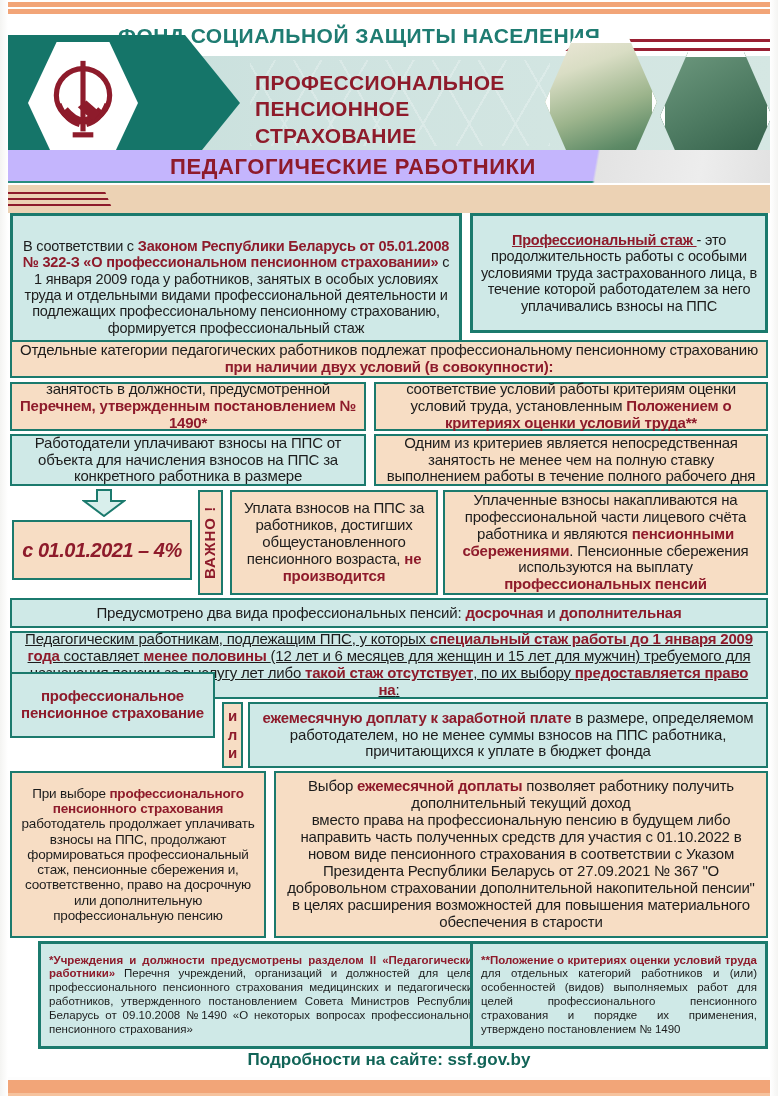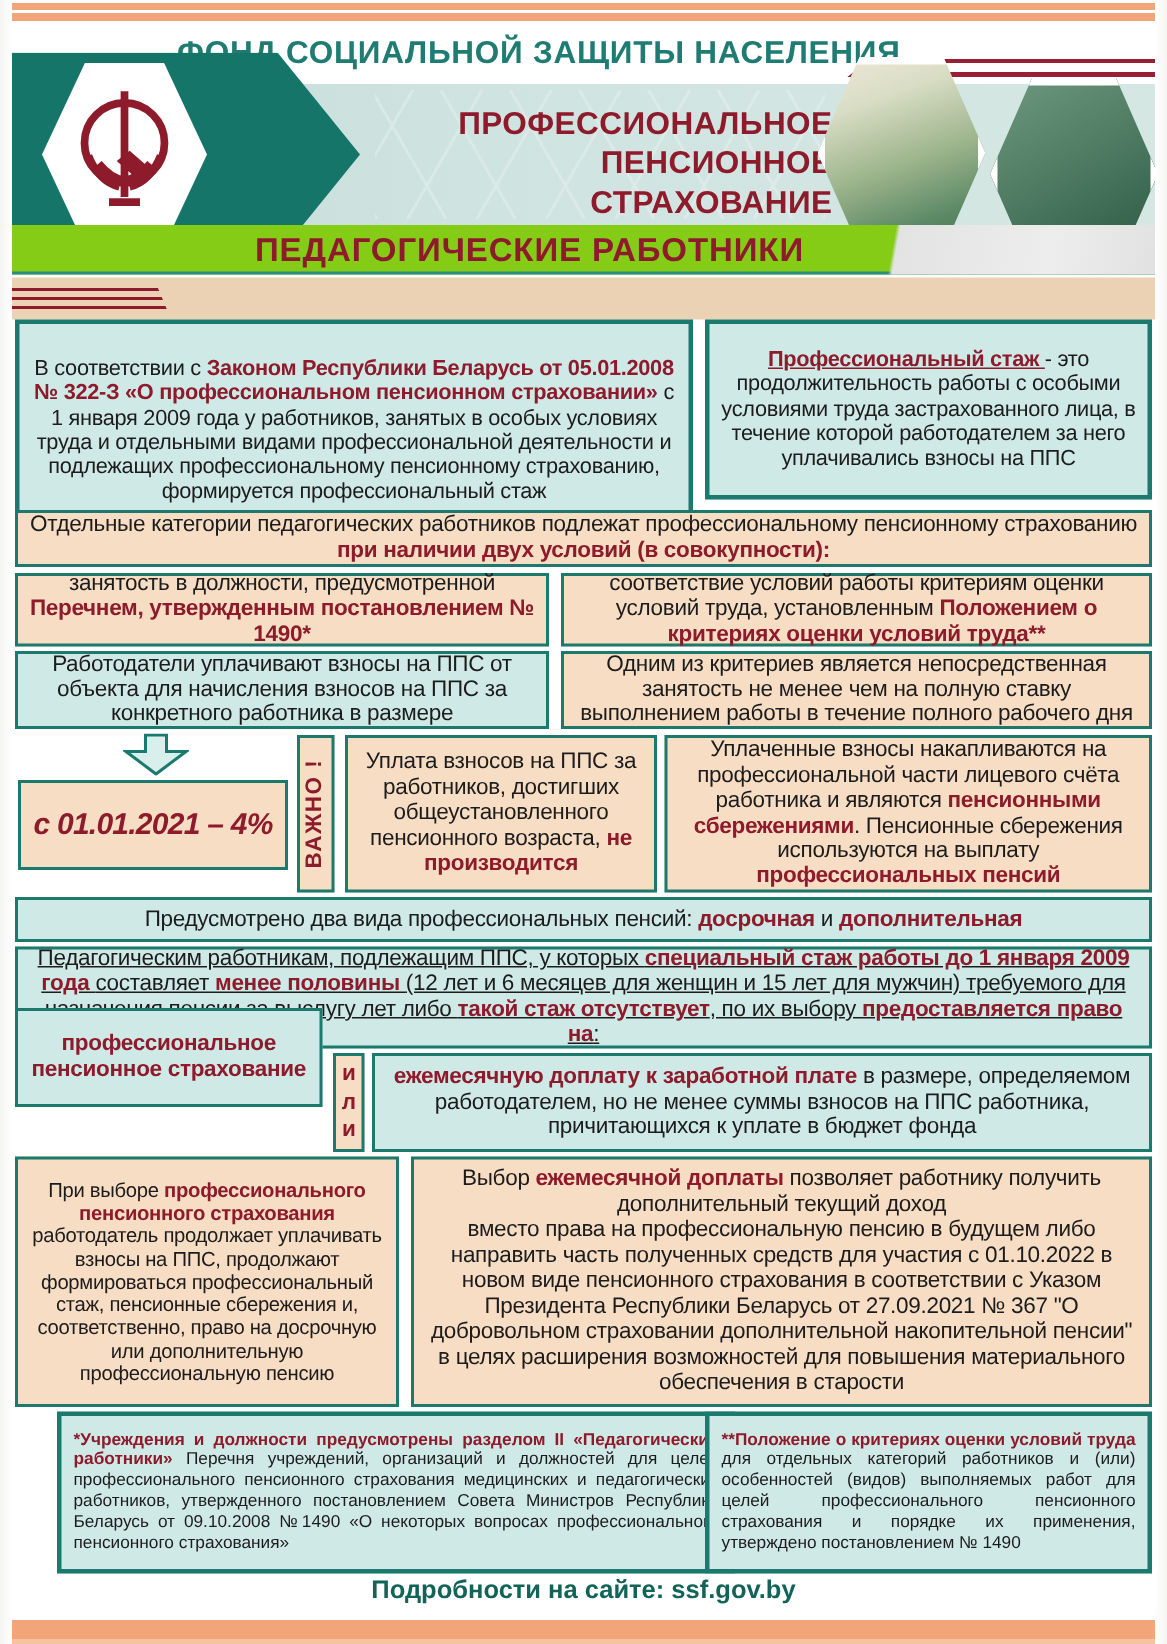--- a/index.html
+++ b/index.html
@@ -35,31 +35,31 @@
     background:linear-gradient(90deg,#c3ddd9 0%,#cfe3e0 40%,#d5e7e3 100%);}
   .hex-faint{position:absolute;left:250px;top:4px;width:300px;height:86px;opacity:.25;
     background:repeating-linear-gradient(60deg,rgba(255,255,255,.9) 0 2px,rgba(0,0,0,0) 2px 40px),
                repeating-linear-gradient(-60deg,rgba(255,255,255,.9) 0 2px,rgba(0,0,0,0) 2px 40px);}
   .teal-chevron{position:absolute;left:0;top:-21px;width:240px;height:136px;background:#157569;
     clip-path:polygon(0 0,185px 0,240px 50%,185px 100%,0 100%);}
   .logo-hex{position:absolute;left:28px;top:-14px;width:110px;height:122px;background:#ffffff;
     clip-path:polygon(26% 0,74% 0,100% 50%,74% 100%,26% 100%,0 50%);
     display:flex;align-items:center;justify-content:center;
     filter:drop-shadow(0 0 2px #8a9290);}
-  .main-title{position:absolute;left:255px;top:14px;width:300px;text-align:right;
+  .main-title{position:absolute;left:255px;top:14px;width:300px;text-align:left;
     color:var(--red);font-weight:700;font-size:21px;line-height:1.25;letter-spacing:0.3px;}
   .photo-hex{position:absolute;width:112px;height:128px;
     clip-path:polygon(25% 0,75% 0,100% 50%,75% 100%,25% 100%,0 50%);
     border:0;}
   .photo1{left:545px;top:-18px;background:
     linear-gradient(160deg,#efe9da 0%,#d9ddc4 25%,#9cb48c 55%,#5d8a66 80%,#44704f 100%);}
   .photo2{left:660px;top:-4px;background:
     linear-gradient(150deg,#6f9a80 0%,#4f7c63 45%,#3a6750 75%,#2f5947 100%);}
   .photo-frame{position:absolute;inset:0;clip-path:inherit;box-shadow:inset 0 0 0 5px #ffffff;}
-  .sub-band{left:0;top:150px;width:778px;height:33px;background:#84cc16;border-bottom:2px solid #2a8d7f;}
+  .sub-band{left:0;top:150px;width:778px;height:33px;background:#c4b5fd;border-bottom:2px solid #2a8d7f;}
   .sub-title{position:absolute;left:170px;top:4px;font-size:22px;font-weight:700;color:var(--red);letter-spacing:0.6px;}
   .gray-slant{position:absolute;right:0;top:0;width:260px;height:33px;
     background:linear-gradient(100deg,rgba(0,0,0,0) 30%,#e3e3e3 31%,#ededed 70%,#e0e0e0 100%);}
   .tan-band{left:0;top:185px;width:778px;height:28px;background:var(--tan);}
   .stripes-red-left{position:absolute;left:0;top:7px;width:112px;height:16px;
     background:repeating-linear-gradient(180deg,var(--red) 0 2px,rgba(0,0,0,0) 2px 6px);
     clip-path:polygon(0 0,94% 0,100% 100%,0 100%);}
   
   .vert-label{writing-mode:vertical-rl;transform:rotate(180deg);
     font-weight:700;color:var(--red);font-size:15px;letter-spacing:1px;

